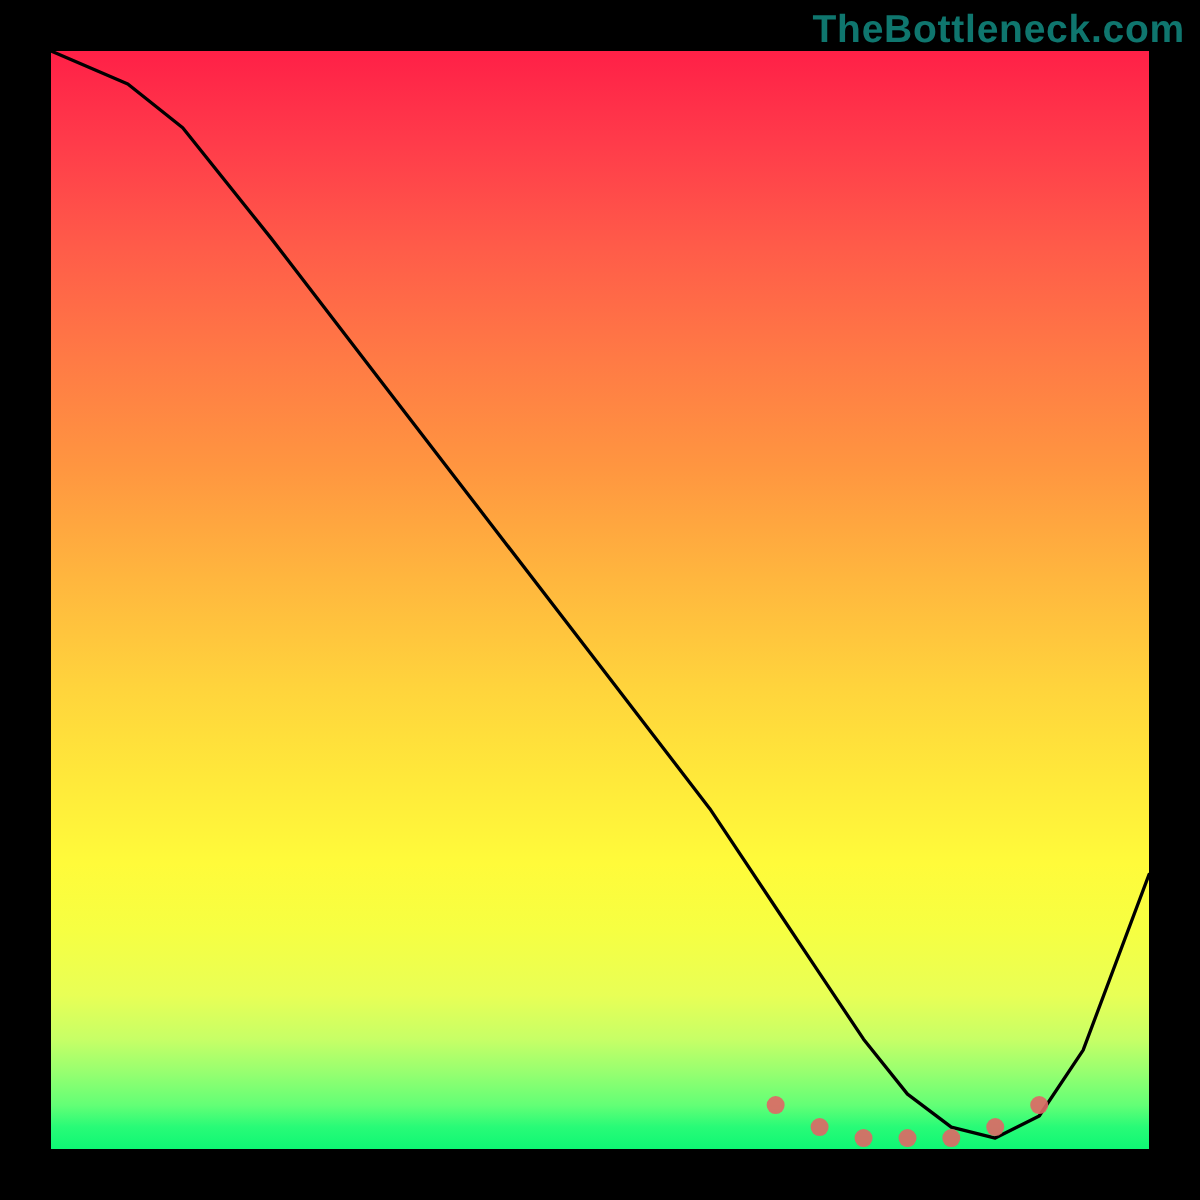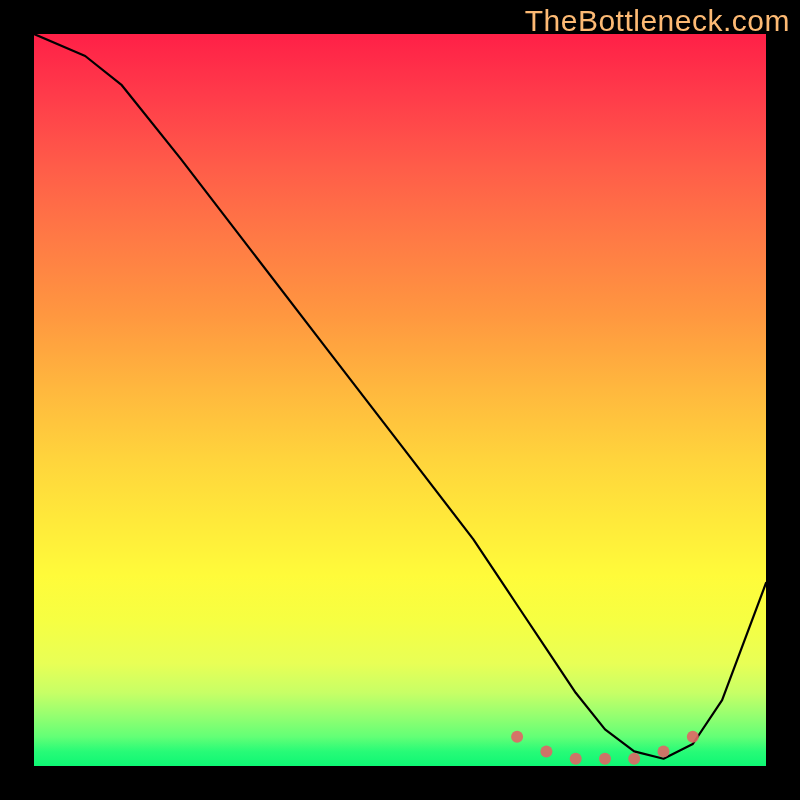--- a/index.html
+++ b/index.html
@@ -14,23 +14,23 @@
   .frame {
     position: relative;
     width: 800px;
     height: 800px;
     background: #000;
   }
   .watermark {
     position: absolute;
     top: 4px;
     right: 10px;
-    color: #fdba74;
-    font-size: 30px;
-    font-weight: 400;
+    color: #0f766e;
+    font-size: 26px;
+    font-weight: 700;
     letter-spacing: 0.5px;
     z-index: 10;
     user-select: none;
   }
   .plot-wrap {
     position: absolute;
     left: 34px;
     top: 34px;
     width: 732px;
     height: 732px;

